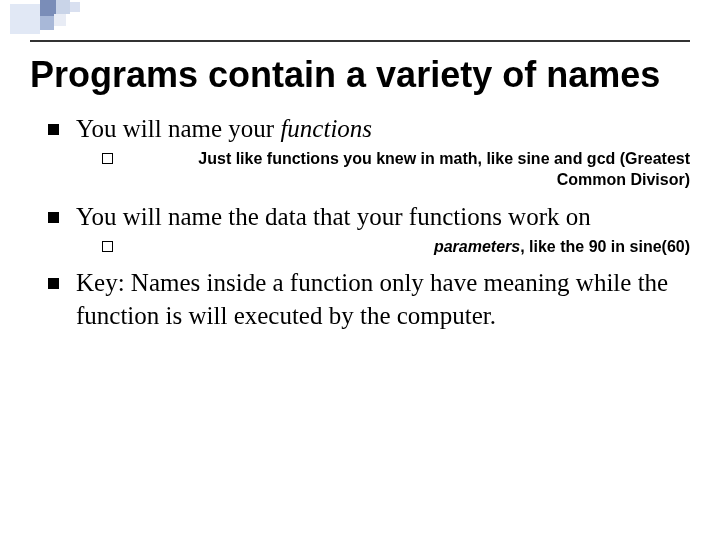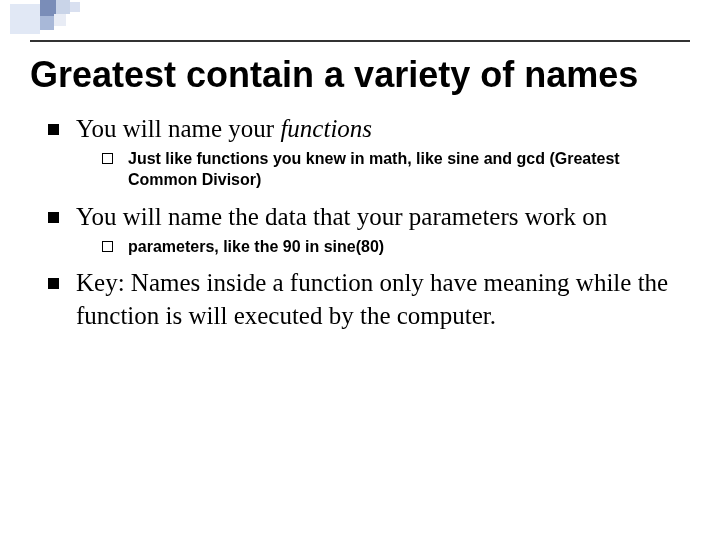--- a/index.html
+++ b/index.html
@@ -75,67 +75,68 @@
     margin-bottom: 10px;
   }
   ul.lvl2 > li {
     position: relative;
     padding-left: 26px;
     font-family: Verdana, Arial, sans-serif;
     font-weight: 700;
     font-size: 16px;
     line-height: 1.35;
     color: #000;
+    text-align: right;
   }
   ul.lvl2 > li::before {
     content: "";
     position: absolute;
     left: 0;
     top: 5px;
     width: 9px;
     height: 9px;
     border: 1.5px solid #000;
     background: #fff;
   }
   .ital { font-style: italic; }
-  .ital-b { font-weight: 700; }
+  .ital-b { font-style: italic; font-weight: 700; }
 </style>
 </head>
 <body>
 
 <div class="deco">
   <div class="sq sq1"></div>
   <div class="sq sq2"></div>
   <div class="sq sq3"></div>
   <div class="sq sq4"></div>
   <div class="sq sq5"></div>
   <div class="sq sq6"></div>
 </div>
 <div class="rule-top"></div>
 
 <div class="content">
-  <h1 class="title">Greatest contain a variety of names</h1>
+  <h1 class="title">Programs contain a variety of names</h1>
 
   <ul class="lvl1">
 
     <li>
       <span>You will name your </span><span class="ital">functions</span>
       <ul class="lvl2">
         <li>
           <span>Just like functions you knew in math, like sine and gcd (Greatest Common Divisor)</span>
         </li>
       </ul>
     </li>
 
 
     <li>
-      <span>You will name the data that your parameters work on</span>
+      <span>You will name the data that your functions work on</span>
       <ul class="lvl2">
         <li>
-          <span class="ital-b">parameters</span><span>, like the 90 in sine(80)</span>
+          <span class="ital-b">parameters</span><span>, like the 90 in sine(60)</span>
         </li>
       </ul>
     </li>
 
     <li>
       <span>Key: Names inside a function only have meaning while the function is will executed by the computer.</span>
     </li>
 
   </ul>
 </div>

